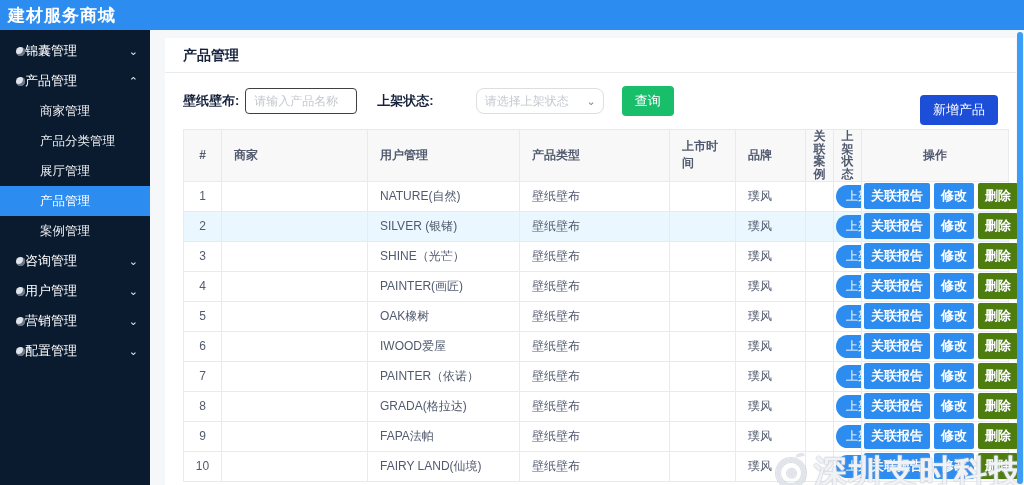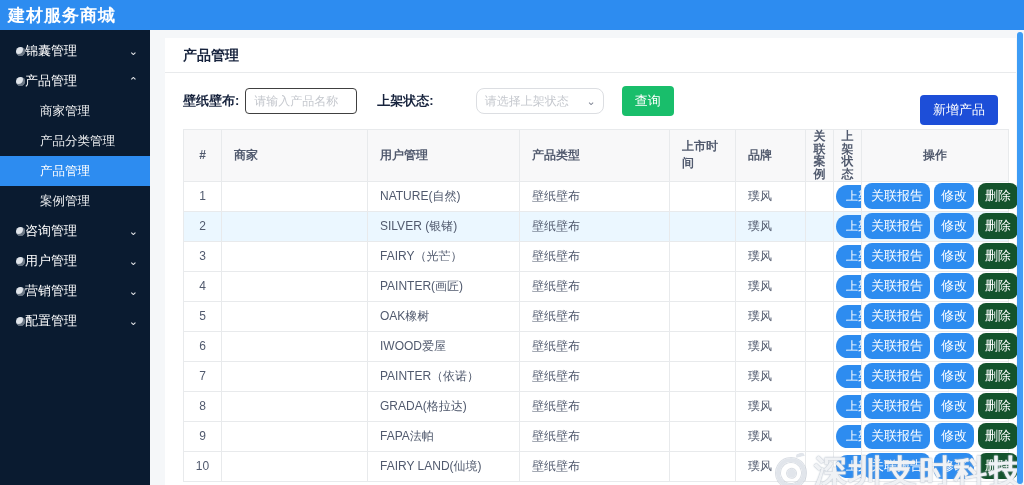--- a/index.html
+++ b/index.html
@@ -83,23 +83,23 @@
   tbody td { height:30px; padding:0 0 0 12px; color:#515a6e; background:#fff; }
   tbody tr.hl td { background:#ebf7ff; }
   td.c-case-cell, td.c-status-cell { padding:0; }
   td.c-status-cell { overflow:hidden; }
   .pill {
     display:inline-block; background:#2d8cf0; color:#fff; font-size:12px;
     padding:3px 10px; border-radius:12px; white-space:nowrap; margin-left:2px;
     border:none; cursor:pointer; font-family:"Liberation Sans","DejaVu Sans",sans-serif;
   }
   td.c-op-cell { padding:0; text-align:center; white-space:nowrap; }
-  .act-btn { padding:4px 7px; border-radius:8px; margin:0 2px; }
+  .act-btn { padding:4px 7px; border-radius:2px; margin:0 2px;font-weight:bold; }
   .act-blue { background:#2d8cf0; }
-  .act-red { background:#14532d; }
+  .act-red { background:#4d7c0f; }
   
   .scrollbar {
     position:absolute; right:1px; top:32px; bottom:1px; width:6px;
     background:#3d9cf5; border-radius:3px; z-index:30; cursor:grab;
   }
   
   .watermark {
     position:absolute; right:0px; bottom:-10px; z-index:20;
     display:flex; align-items:center; gap:8px; pointer-events:none;
   }
@@ -139,20 +139,23 @@
   <div class="menu-item">
     <span class="cube"></span>
     <span>产品管理</span>
     <span class="chev">⌃</span>
   </div>
   <div class="submenu-item">
     <span>商家管理</span>
   </div>
   <div class="submenu-item">
     <span>产品分类管理</span>
+  </div>
+  <div class="submenu-item">
+    <span>展厅管理</span>
   </div>
   <div class="submenu-item active">
     <span>产品管理</span>
   </div>
   <div class="submenu-item">
     <span>案例管理</span>
   </div>
   <div class="menu-item">
     <span class="cube"></span>
     <span>咨询管理</span>
@@ -229,21 +232,21 @@
               <td>壁纸壁布</td>
               <td></td>
               <td>璞风</td>
               <td class="c-case-cell"></td>
               <td class="c-status-cell"><button class="pill">上架</button></td>
               <td class="c-op-cell"><button class="btn act-btn act-blue">关联报告</button><button class="btn act-btn act-blue">修改</button><button class="btn act-btn act-red">删除</button></td>
             </tr>
             <tr>
               <td class="c-idx">3</td>
               <td></td>
-              <td>FAIRY（光芒）</td>
+              <td>SHINE（光芒）</td>
               <td>壁纸壁布</td>
               <td></td>
               <td>璞风</td>
               <td class="c-case-cell"></td>
               <td class="c-status-cell"><button class="pill">上架</button></td>
               <td class="c-op-cell"><button class="btn act-btn act-blue">关联报告</button><button class="btn act-btn act-blue">修改</button><button class="btn act-btn act-red">删除</button></td>
             </tr>
             <tr>
               <td class="c-idx">4</td>
               <td></td>

